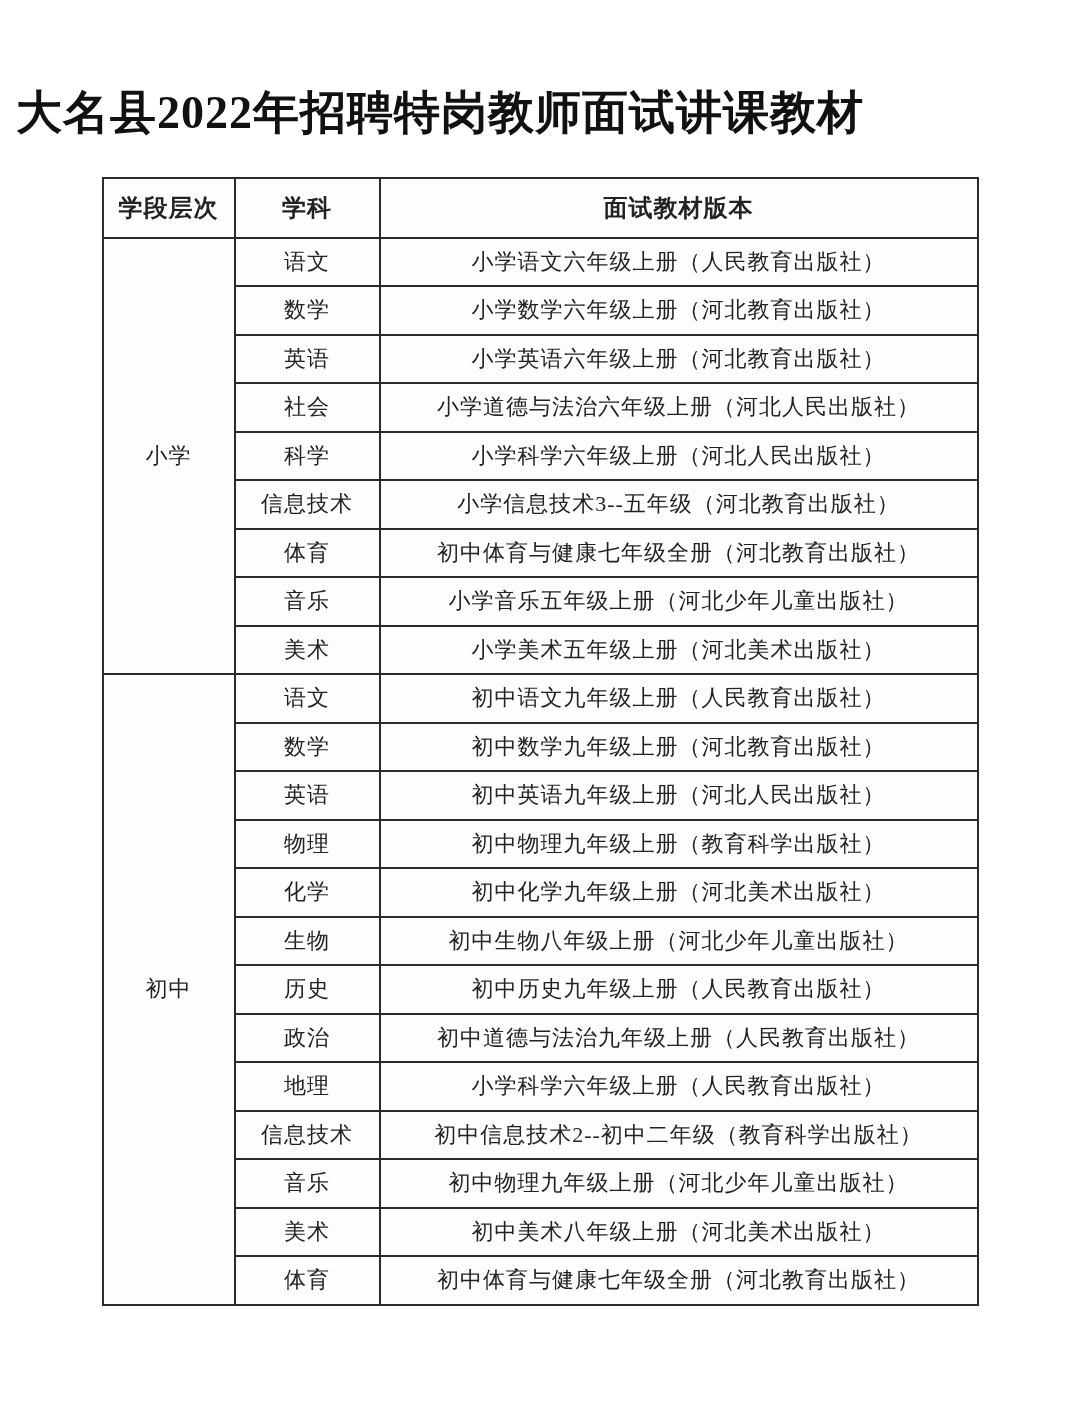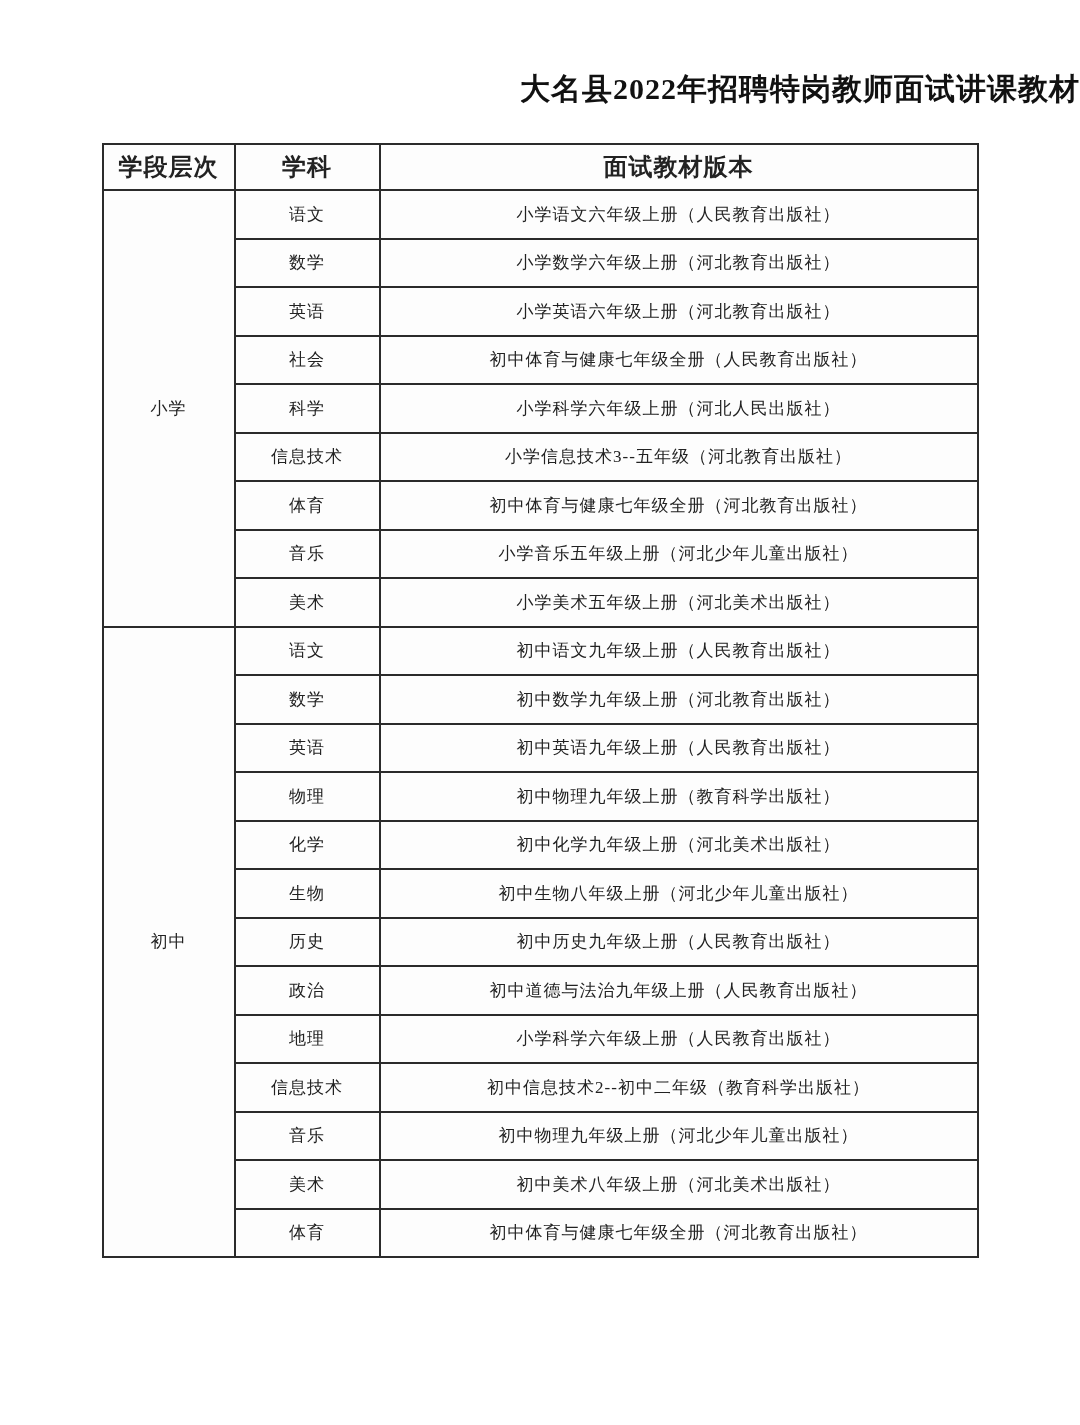--- a/index.html
+++ b/index.html
@@ -11,24 +11,24 @@
   }
   html,body{margin:0;padding:0;}
   body{
     width:1080px;height:1425px;
     background:var(--bg);
     font-family:"Liberation Serif","DejaVu Serif",serif;
     color:var(--text);
     overflow:hidden;
   }
   .page-title{
-    margin:0;
+    margin:16px;
     padding-top:72px;
-    text-align:right;
-    font-size:30px;
+    text-align:left;
+    font-size:46px;
     line-height:1.1;
     font-weight:bold;
     letter-spacing:1px;
     color:var(--title);
     font-family:"Liberation Serif","DejaVu Serif",serif;
   }
   table.textbook-table{
     border-collapse:collapse;
     table-layout:fixed;
     margin:38px auto 0 auto;
@@ -37,25 +37,25 @@
   .textbook-table col.c-stage{width:132px;}
   .textbook-table col.c-subject{width:145px;}
   .textbook-table col.c-textbook{width:598px;}
   .textbook-table th,
   .textbook-table td{
     border:2px solid var(--border);
     background:var(--cell);
     text-align:center;
     vertical-align:middle;
     padding:0 4px;
-    font-size:17px;
+    font-size:22px;
     letter-spacing:1px;
     color:var(--text);
   }
-  .textbook-table thead tr{height:46px;}
+  .textbook-table thead tr{height:60px;}
   .textbook-table tbody tr{height:48.5px;}
   .textbook-table th{
     font-weight:bold;
     font-size:24px;
   }
   .stage-cell{
     font-size:24px;
     letter-spacing:2px;
   }
 </style>
@@ -86,21 +86,21 @@
     <tr>
       <td>数学</td>
       <td>小学数学六年级上册（河北教育出版社）</td>
     </tr>
     <tr>
       <td>英语</td>
       <td>小学英语六年级上册（河北教育出版社）</td>
     </tr>
     <tr>
       <td>社会</td>
-      <td>初中体育与健康七年级全册（人民教育出版社）</td>
+      <td>小学道德与法治六年级上册（河北人民出版社）</td>
     </tr>
     <tr>
       <td>科学</td>
       <td>小学科学六年级上册（河北人民出版社）</td>
     </tr>
     <tr>
       <td>信息技术</td>
       <td>小学信息技术3--五年级（河北教育出版社）</td>
     </tr>
     <tr>
@@ -120,21 +120,21 @@
       <td class="stage-cell" rowspan="13">初中</td>
       <td>语文</td>
       <td>初中语文九年级上册（人民教育出版社）</td>
     </tr>
     <tr>
       <td>数学</td>
       <td>初中数学九年级上册（河北教育出版社）</td>
     </tr>
     <tr>
       <td>英语</td>
-      <td>初中英语九年级上册（人民教育出版社）</td>
+      <td>初中英语九年级上册（河北人民出版社）</td>
     </tr>
     <tr>
       <td>物理</td>
       <td>初中物理九年级上册（教育科学出版社）</td>
     </tr>
     <tr>
       <td>化学</td>
       <td>初中化学九年级上册（河北美术出版社）</td>
     </tr>
     <tr>

